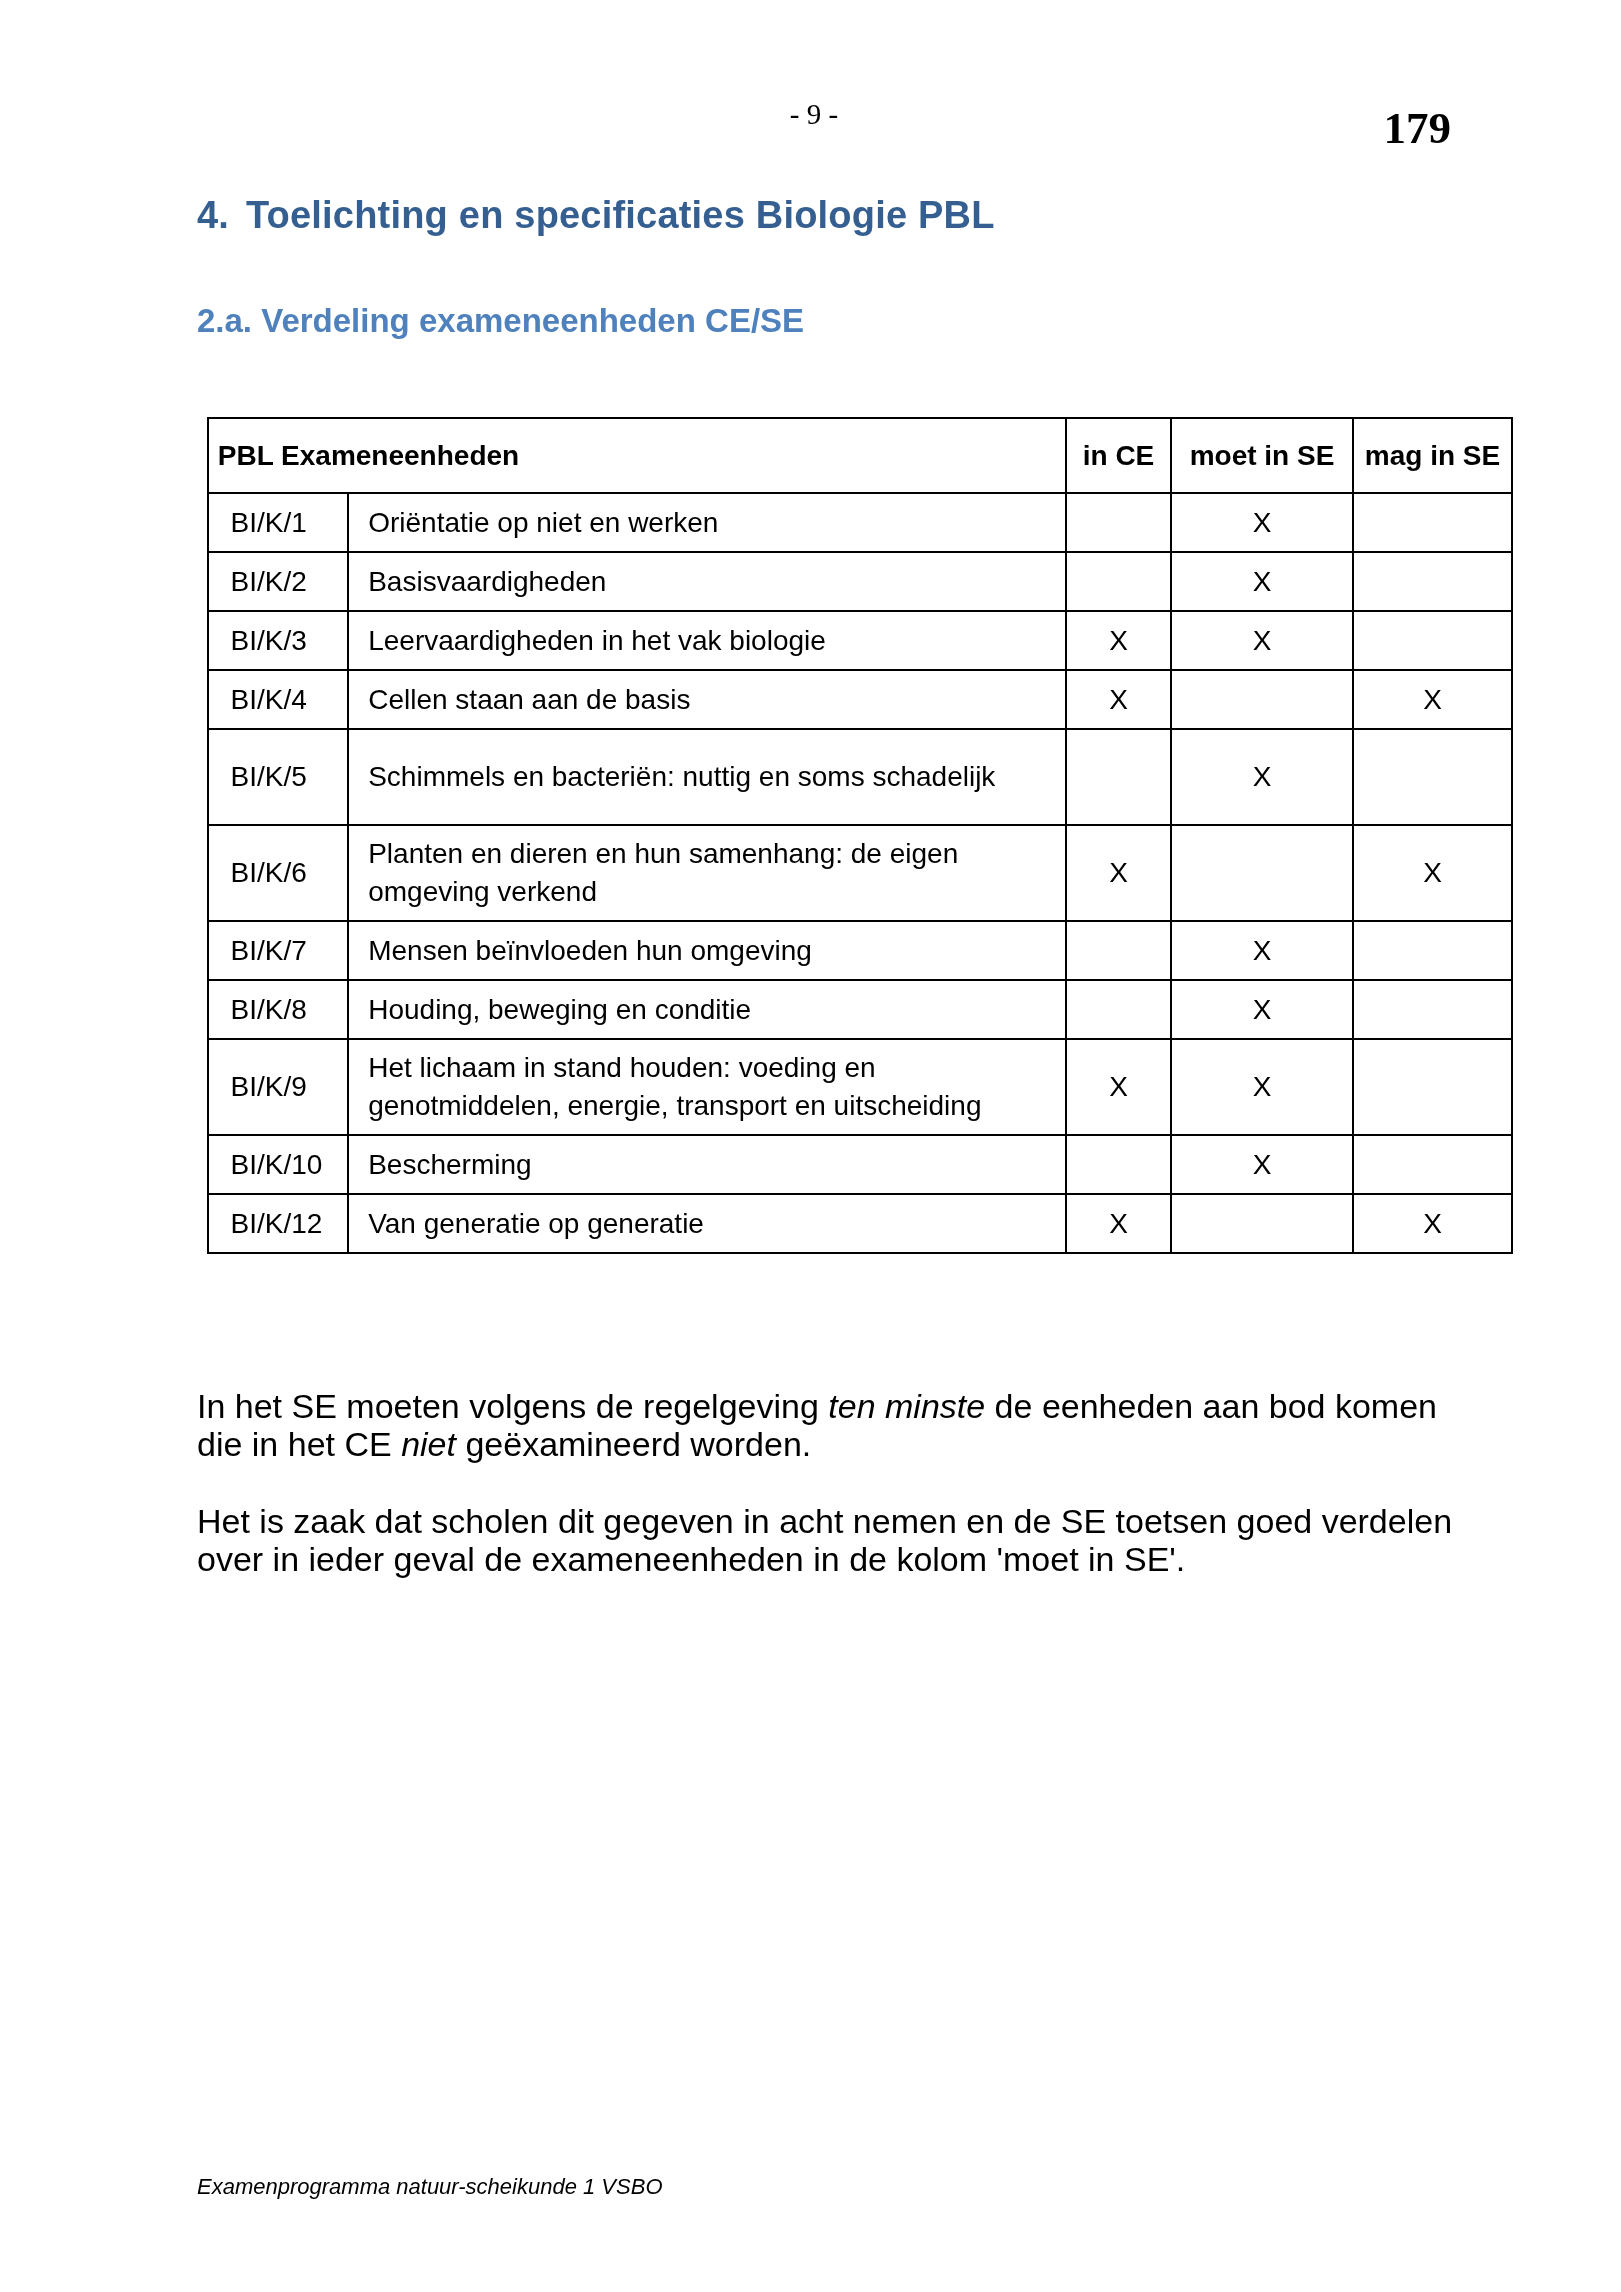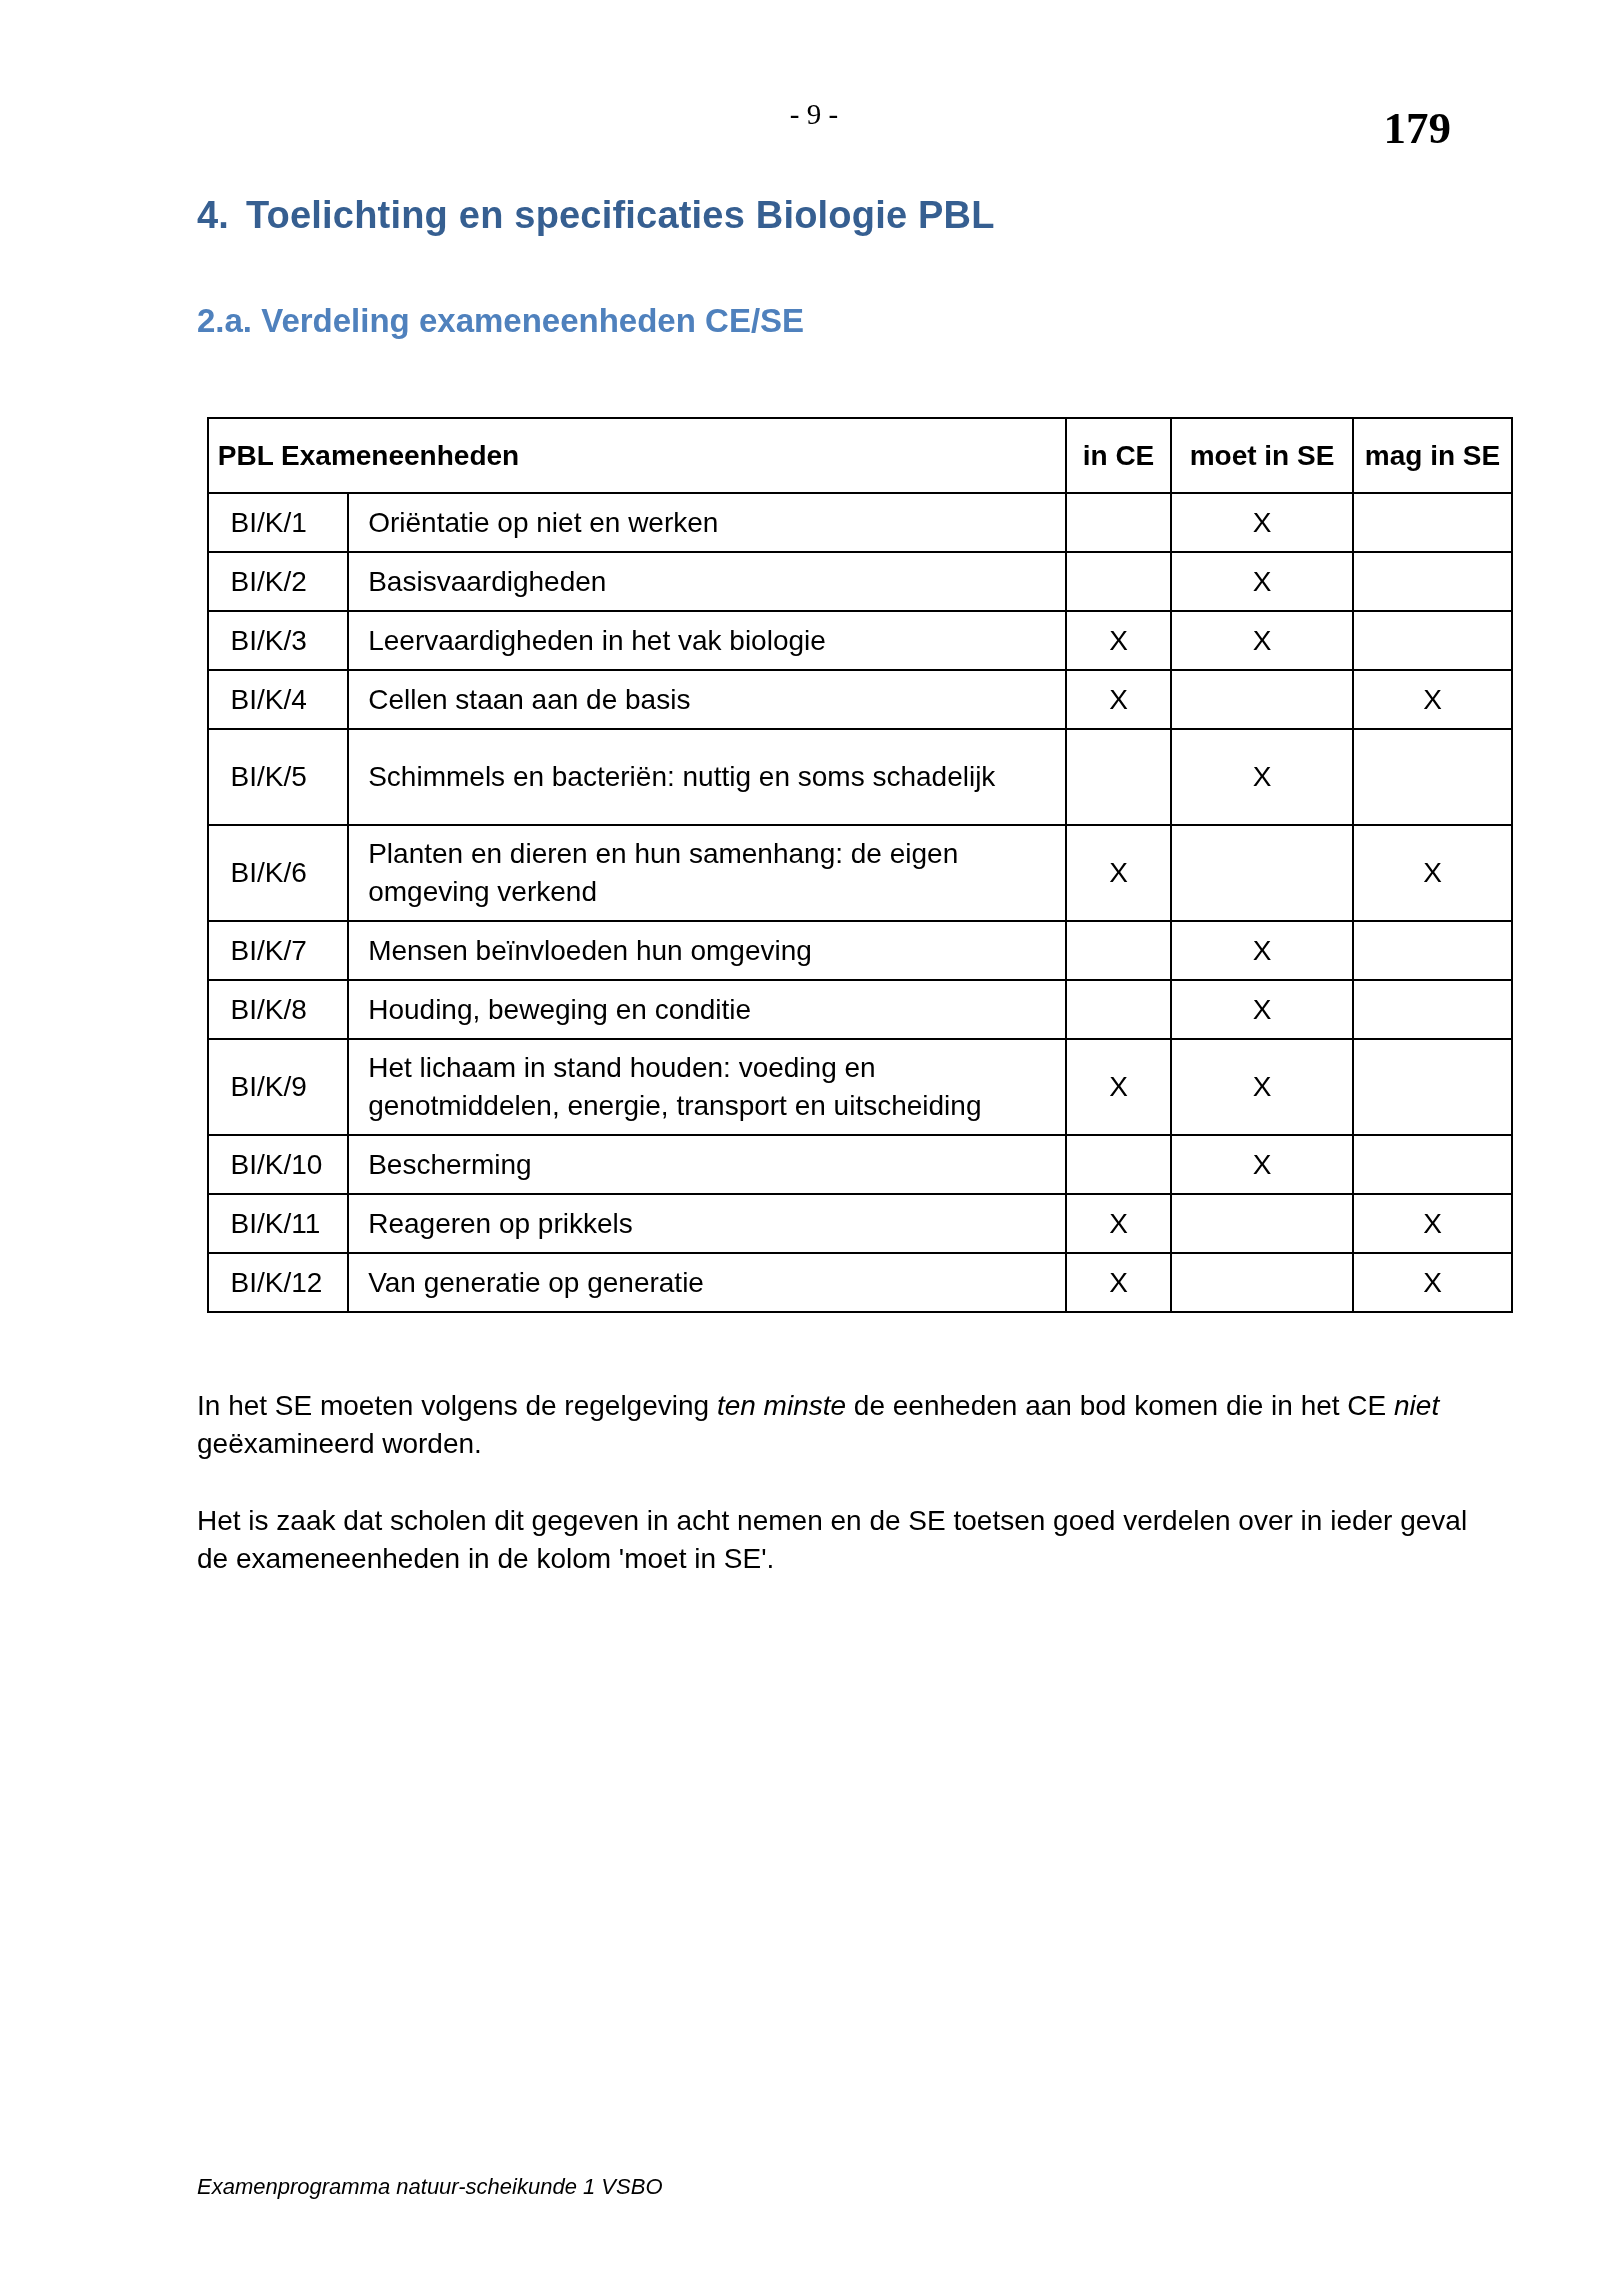--- a/index.html
+++ b/index.html
@@ -12,21 +12,21 @@
   .h2 { left: 197px; top: 302px; font-size: 33px; font-weight: bold; color: #4F81BD; }
   table.units { position: absolute; left: 207px; top: 417px; width: 1306px; border-collapse: collapse; font-size: 28px; }
   table.units td, table.units th { border: 2px solid #000; padding: 0; }
   table.units th { font-weight: bold; height: 73px; text-align: center; }
   table.units th.first { text-align: left; padding-left: 8.8px; }
   table.units td.code { padding-left: 21.6px; width: 116px; }
   table.units td.title { padding-left: 19.6px; line-height: 38px; }
   table.units td.mark { text-align: center; }
   table.units tr.r td { height: 57px; }
   table.units tr.tall td { height: 94px; }
-  .para { left: 197px; width: 1274px; font-size: 28px; line-height: 38px; }
+  .para { left: 197px; width: 1274px; font-size: 34px; line-height: 38px; }
   .p1 { top: 1387px; }
   .p2 { top: 1502px; }
   .footer { left: 197px; top: 2174px; font-size: 22px; font-style: italic; }
 </style>
 </head>
 <body>
 
 <div class="abs page-num">- 9 -</div>
 <div class="abs doc-num">179</div>
 
@@ -107,27 +107,20 @@
         <td class="mark"></td>
       </tr>
       <tr class="r">
         <td class="code">BI/K/10</td>
         <td class="title">Bescherming</td>
         <td class="mark"></td>
         <td class="mark">X</td>
         <td class="mark"></td>
       </tr>
       <tr class="r">
-        <td class="code">BI/K/11</td>
-        <td class="title">Reageren op prikkels</td>
-        <td class="mark">X</td>
-        <td class="mark"></td>
-        <td class="mark">X</td>
-      </tr>
-      <tr class="r">
         <td class="code">BI/K/12</td>
         <td class="title">Van generatie op generatie</td>
         <td class="mark">X</td>
         <td class="mark"></td>
         <td class="mark">X</td>
       </tr>
     </tbody>
 </table>
 
 <div class="abs para p1"><span>In het SE moeten volgens de regelgeving </span><em>ten minste</em><span> de eenheden aan bod komen die in het CE </span><em>niet</em><span> geëxamineerd worden.</span></div>

